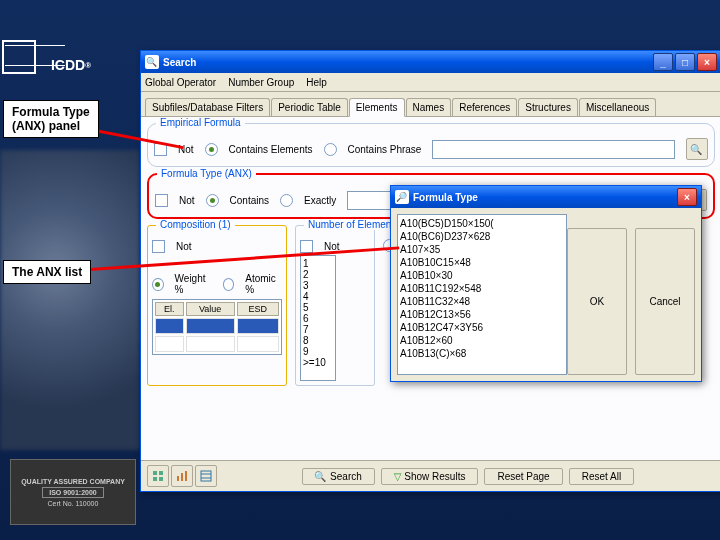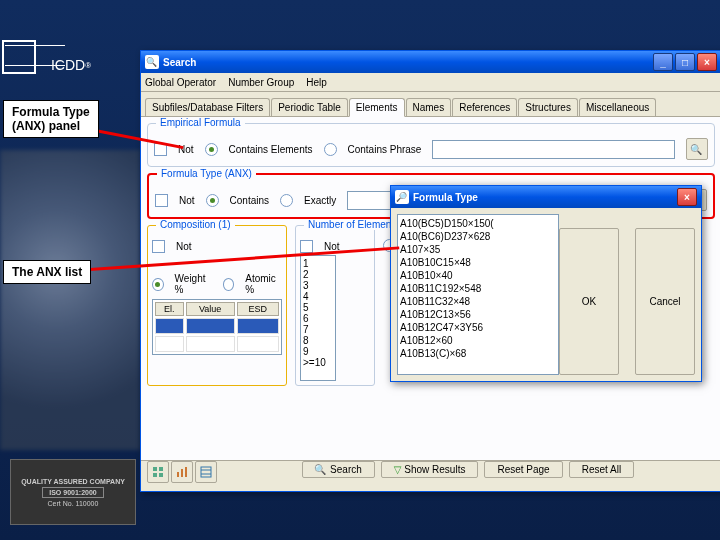--- a/index.html
+++ b/index.html
@@ -1,63 +1,63 @@
 <!DOCTYPE html>
 <html><head>
 <meta charset="utf-8">
 <style>
 body{margin:0;padding:0;font-family:Tahoma,Arial,sans-serif;font-size:10px;background:#0e2a5c;width:720px;height:540px;position:relative;overflow:hidden}
 .slide{position:relative;width:720px;height:540px;background:linear-gradient(180deg,#102c5e 0%,#0a1f47 100%)}
 .sideimg{position:absolute;left:0;top:150px;width:140px;height:300px;background:radial-gradient(circle at 40% 40%,#aab5c5 0%,#6d7a8f 30%,#3a4556 70%);opacity:.6;filter:blur(2px)}
 .logo-area{position:absolute;left:0;top:0;width:140px;height:100px}
-.icdd-logo{position:absolute;left:36px;top:50px;width:70px;height:30px;color:#fff;font-weight:normal;font-size:14px;display:flex;align-items:center;justify-content:center}
+.icdd-logo{position:absolute;left:36px;top:50px;width:70px;height:30px;color:#fff;font-weight:bold;font-size:14px;display:flex;align-items:center;justify-content:center}
 .logo-lines{position:absolute;left:5px;top:45px}
 .logo-lines::before,.logo-lines::after{content:"";position:absolute;width:60px;height:1px;background:#fff}
 .logo-lines::before{top:0}
 .logo-lines::after{top:20px}
 .logo-sq{position:absolute;width:30px;height:30px;border:2px solid #fff;left:-3px;top:-5px}
 .qa-badge{position:absolute;left:10px;bottom:15px;width:120px;height:60px;background:#333;border:1px solid #666;color:#ccc;font-size:7px;display:flex;flex-direction:column;align-items:center;justify-content:center;text-align:center;padding:2px}
 .callout{position:absolute;background:#fff;border:1px solid #000;padding:4px 8px;font-size:12px;font-weight:bold;z-index:50}
 .callout-arrow{position:absolute;height:3px;background:#e00;z-index:49}
 .search-window{position:absolute;left:140px;top:50px;width:580px;height:440px;background:#ece9d8;border:1px solid #0054e3;display:flex;flex-direction:column;box-shadow:2px 2px 6px rgba(0,0,0,.4)}
 .titlebar{height:22px;background:linear-gradient(180deg,#3c8cff 0%,#0054e3 50%,#0048c0 100%);display:flex;align-items:center;padding:0 4px;color:#fff;font-weight:bold}
 .titlebar .icon{width:14px;height:14px;margin-right:4px;background:#fff;border-radius:2px;display:flex;align-items:center;justify-content:center;font-size:9px;color:#0054e3}
 .titlebar .spacer{flex:1}
 .winbtn{width:18px;height:16px;margin-left:2px;background:linear-gradient(180deg,#7aa6ff,#3c6ed8);border:1px solid #1a3a7c;display:flex;align-items:center;justify-content:center;color:#fff;font-weight:bold;font-size:10px;border-radius:2px}
 .winbtn.close{background:linear-gradient(180deg,#ff8a7a,#d83c3c);border-color:#7c1a1a}
 .menubar{height:18px;background:#ece9d8;display:flex;align-items:center;padding:0 4px;gap:12px;border-bottom:1px solid #aca899}
 .menubar span{font-size:10px}
 .tabbar{height:22px;background:#ece9d8;display:flex;align-items:flex-end;padding:2px 4px 0 4px;border-bottom:1px solid #aca899}
 .tab{padding:3px 6px;font-size:10px;background:#ece9d8;border:1px solid #aca899;border-bottom:none;margin-right:1px;border-radius:3px 3px 0 0}
 .tab.active{background:#fcfcfe;position:relative;top:1px;border-bottom:1px solid #fcfcfe}
 .content{flex:1;background:#fcfcfe;padding:6px;position:relative}
-.group{border:1px solid #bfcde0;border-radius:4px;padding:14px 6px 6px 6px;margin-bottom:6px;position:relative;background:#fcfcfe}
+.group{border:1px solid #bfcde0;border-radius:10px;padding:14px 6px 6px 6px;margin-bottom:6px;position:relative;background:#fcfcfe}
 .group.hl{border:2px solid #e00}
 .group-title{position:absolute;top:-7px;left:8px;background:#fcfcfe;padding:0 4px;font-size:10px;color:#0054e3}
 .row{display:flex;align-items:center;gap:11px}
 .chk{width:11px;height:11px;border:1px solid #7a9cc6;background:#fff}
 .rad{width:11px;height:11px;border:1px solid #7a9cc6;border-radius:50%;background:#fff;display:flex;align-items:center;justify-content:center}
 .rad.sel::after{content:"";width:5px;height:5px;background:#4a8c2a;border-radius:50%}
 .txtinput{flex:1;height:17px;border:1px solid #7f9db9;background:#fff}
 .iconbtn{width:20px;height:20px;border:1px solid #aca899;background:#ece9d8;display:flex;align-items:center;justify-content:center;border-radius:2px}
 .comp-panel{display:flex;gap:8px;margin-top:4px}
 .comp-left{flex:0 0 130px;border:1px solid #eab308;border-radius:3px;padding:14px 4px 15px 4px;position:relative}
 .comp-mid{flex:0 0 70px;border:1px solid #bfcde0;border-radius:3px;padding:14px 4px 4px 4px;position:relative}
 .mini-table{border:1px solid #7f9db9;background:#fff;margin-top:4px}
 .mini-table th{background:#ece9d8;border:1px solid #aca899;font-size:9px;font-weight:normal;padding:1px 2px}
 .mini-table td{height:12px;border:1px solid #e0e0e0}
 .mini-table tr.sel td{background:#2a5ab8}
 .numlist{border:1px solid #7f9db9;background:#fff;height:120px;width:30px;font-size:10px;padding:2px;line-height:11px;margin-top:2px}
 .ft-dialog{position:absolute;left:390px;top:185px;width:310px;height:195px;background:#ece9d8;border:1px solid #0054e3;z-index:40;display:flex;flex-direction:column;box-shadow:2px 2px 8px rgba(0,0,0,.5)}
 .ft-body{flex:1;padding:6px;display:flex;}
 .ft-list{flex:1;border:1px solid #7f9db9;background:#fff;overflow-y:scroll;padding:2px;font-size:10px;line-height:13px}
 .ft-list div{white-space:nowrap}
-.ft-btns{display:flex;justify-content:space-between;gap:16px;margin-top:14px}
+.ft-btns{display:flex;justify-content:space-between;gap:8px;margin-top:14px}
 .btn{padding:2px 12px;border:1px solid #aca899;background:#ece9d8;font-size:10px;border-radius:2px}
-.footer{height:30px;background:#ece9d8;border-top:1px solid #aca899;display:flex;align-items:flex-start;padding:0 6px;gap:4px}
+.footer{height:30px;background:#ece9d8;border-top:1px solid #aca899;display:flex;align-items:center;padding:0 6px;gap:4px}
 .footer-left{display:flex;gap:2px}
 .footer-right{flex:1;display:flex;justify-content:center;gap:6px}
 .svg-icon{width:12px;height:12px}
 </style>
 </head>
 <body>
 
 <div class="slide">
   <div class="sideimg"></div>
   <div class="logo-area">
@@ -236,21 +236,21 @@
       <span>Formula Type</span>
       <span class="spacer"></span>
       <span class="winbtn close">×</span>
     </div>
     <div class="ft-body">
       <div class="ft-list">
         <div>A10(BC5)D150×150(</div>
         <div>A10(BC6)D237×628</div>
         <div>A107×35</div>
         <div>A10B10C15×48</div>
-        <div>A10B10×40</div>
+        <div>A10B10×30</div>
         <div>A10B11C192×548</div>
         <div>A10B11C32×48</div>
         <div>A10B12C13×56</div>
         <div>A10B12C47×3Y56</div>
         <div>A10B12×60</div>
         <div>A10B13(C)×68</div>
       </div>
       <div class="ft-btns">
         <button class="btn" style="width:60px">OK</button>
         <button class="btn" style="width:60px">Cancel</button>

